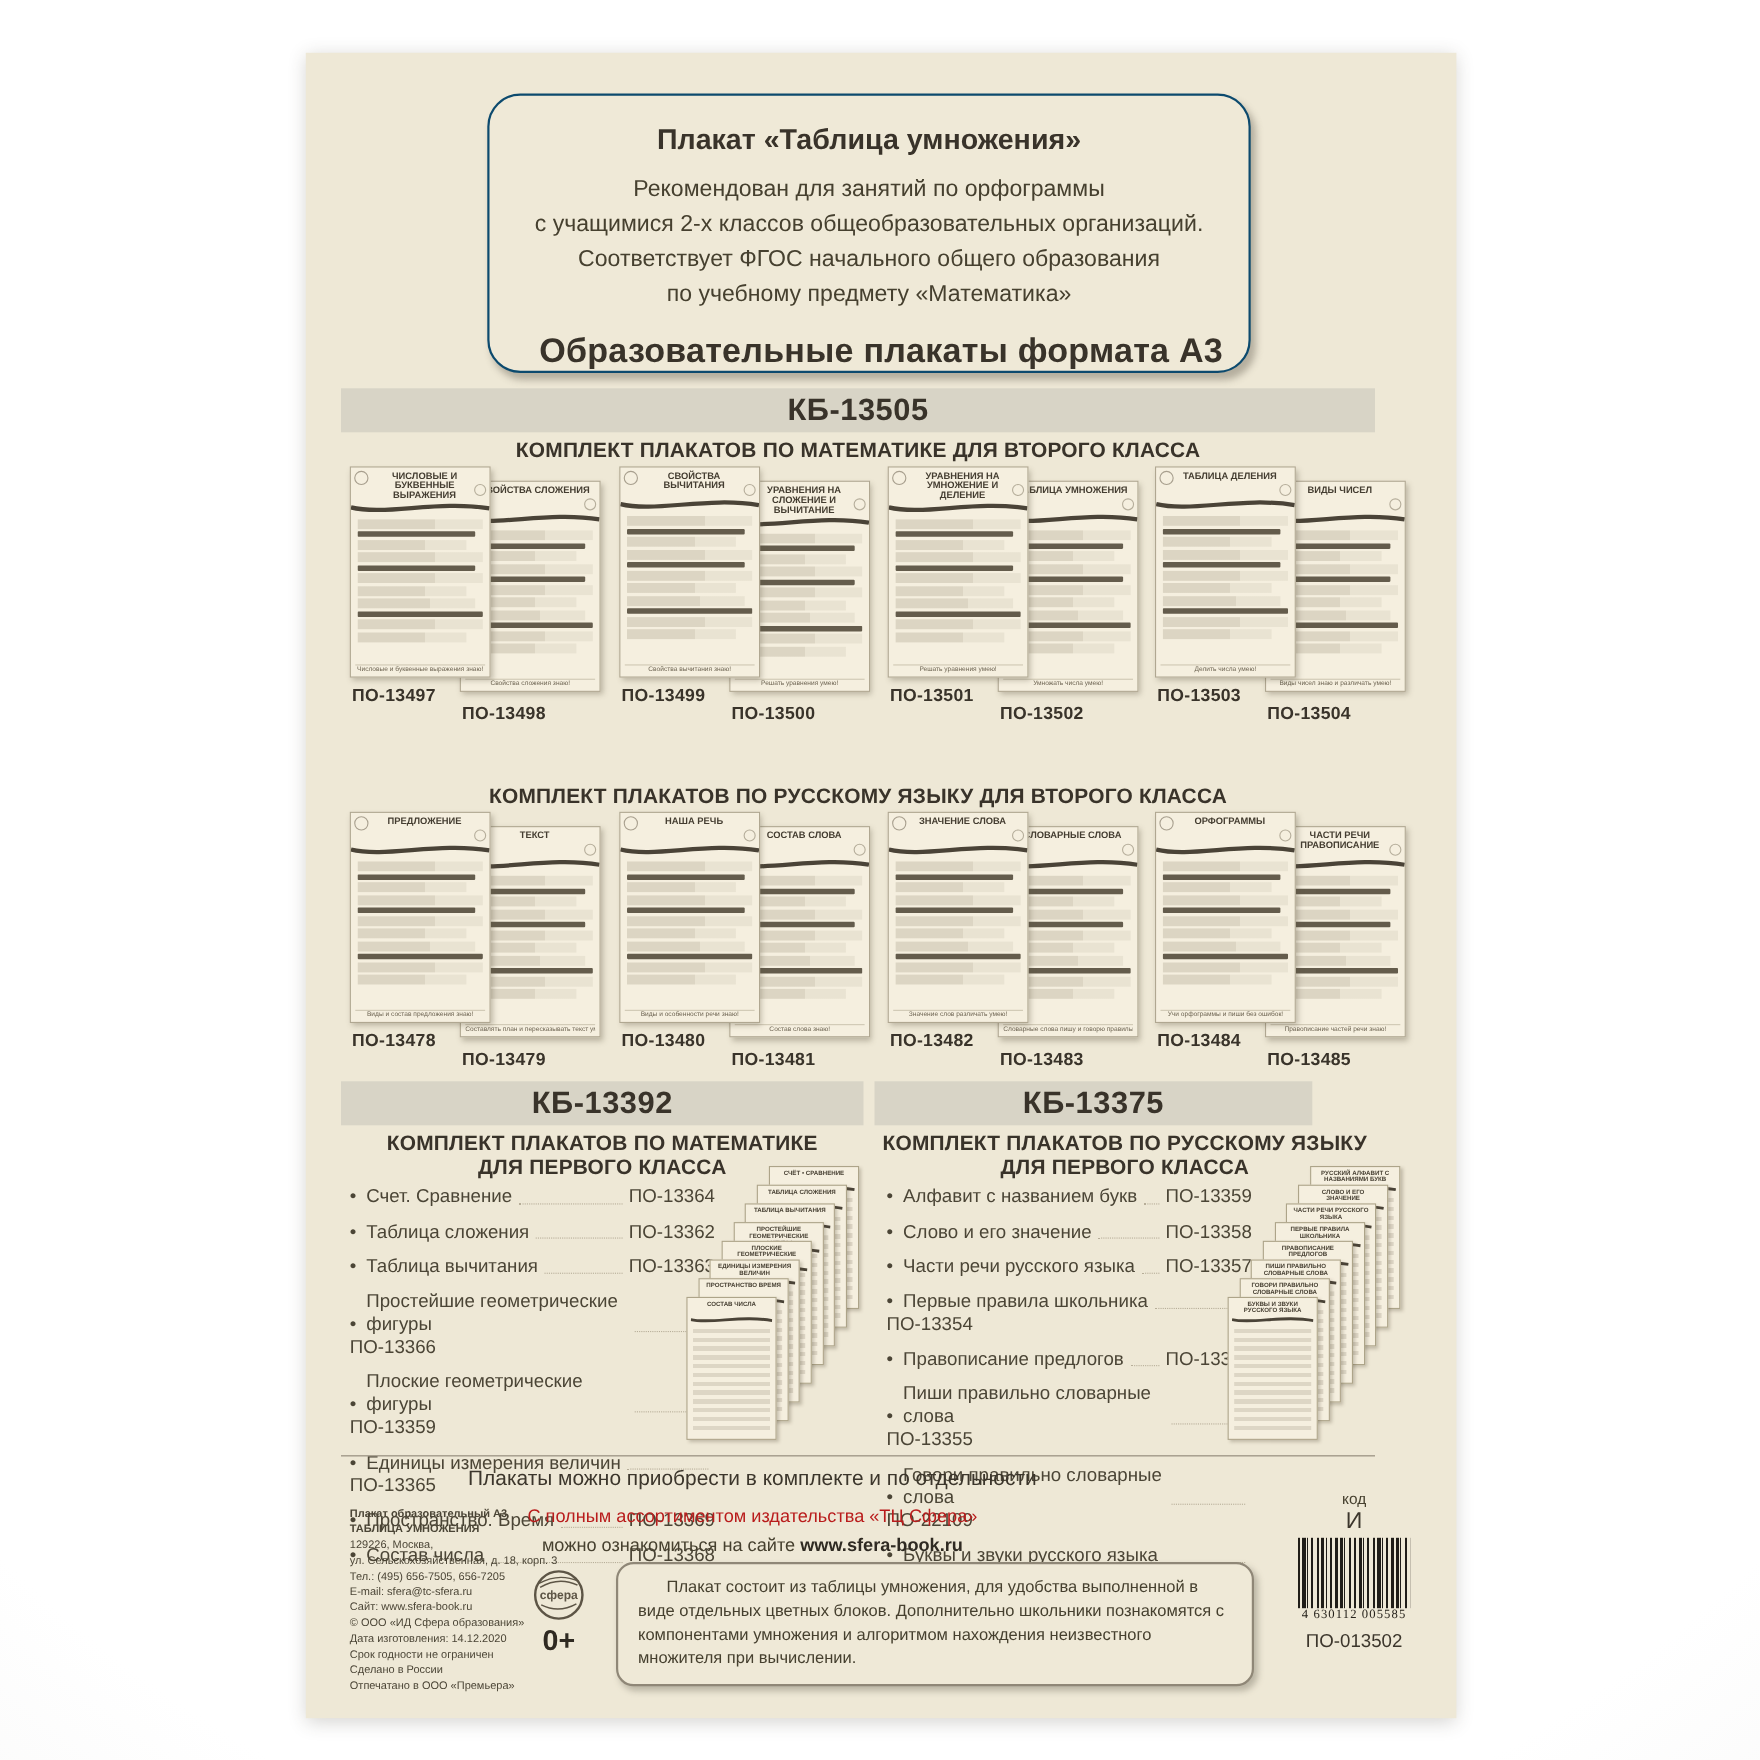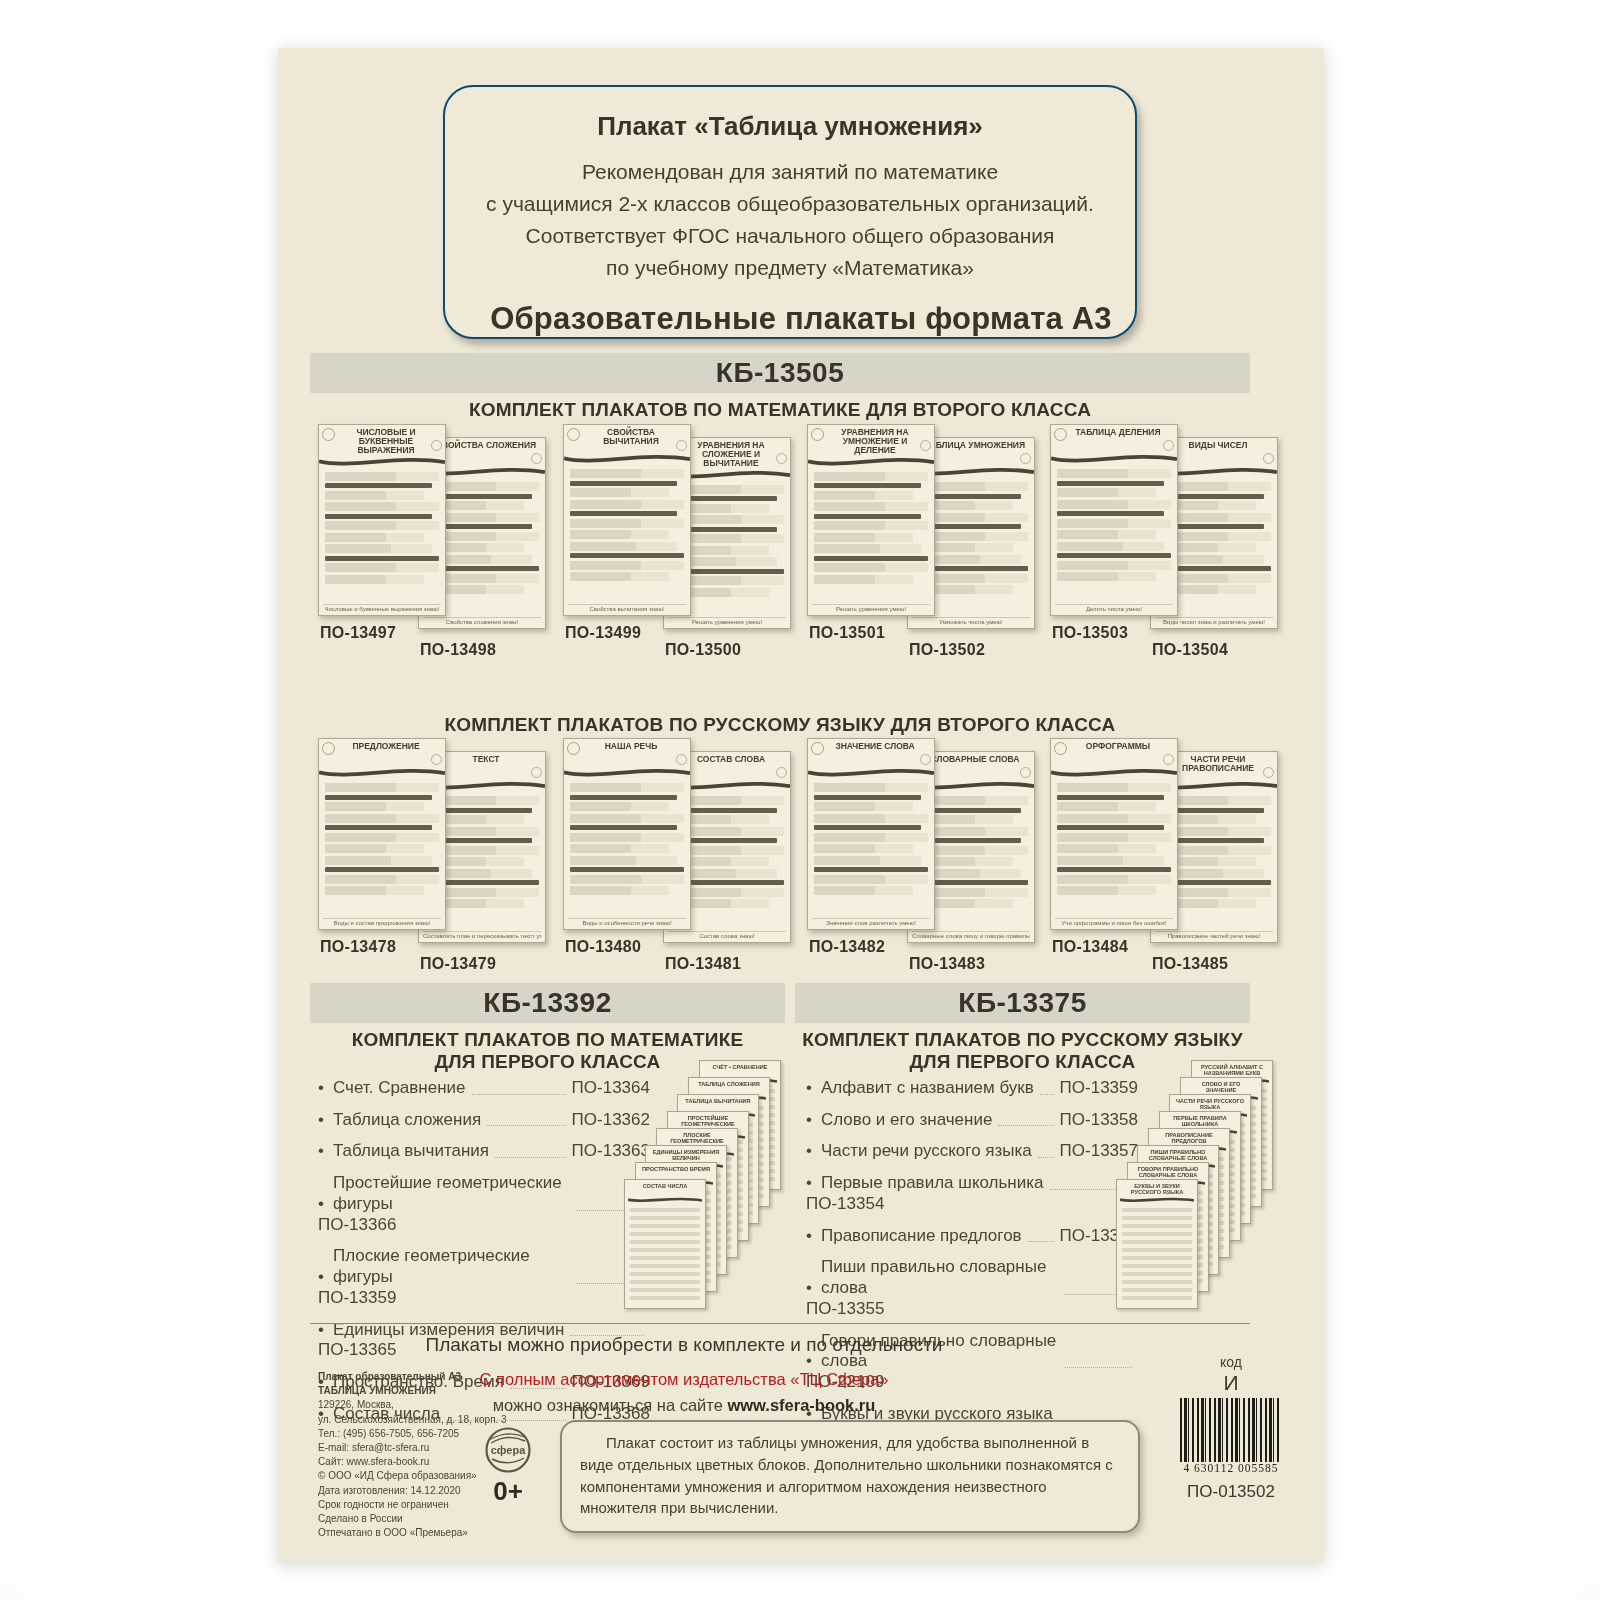--- a/index.html
+++ b/index.html
@@ -124,21 +124,21 @@
   .sku{position:absolute;left:880px;top:1434px;width:146px;text-align:center;
     font-size:17px;color:#3c362c;}
 </style>
 </head>
 <body>
 
 <div class="sheet">
 
   <div class="top-box">
     <div class="top-box-title">Плакат «Таблица умножения»</div>
-    <div class="top-box-line">Рекомендован для занятий по математике</div>
+    <div class="top-box-line">Рекомендован для занятий по орфограммы</div>
     <div class="top-box-line">с учащимися 2-х классов общеобразовательных организаций.</div>
     <div class="top-box-line">Соответствует ФГОС начального общего образования</div>
     <div class="top-box-line">по учебному предмету «Математика»</div>
   </div>
 
   <div class="main-heading">Образовательные плакаты формата А3</div>
 
   <div class="kb-band" style="left:32px;top:305px;width:940px;">КБ-13505</div>
   <div class="kb-sub" style="left:32px;top:351px;width:940px;">КОМПЛЕКТ ПЛАКАТОВ ПО МАТЕМАТИКЕ ДЛЯ ВТОРОГО КЛАССА</div>
   <div class="posters-row" id="postersA" style="top:376px;">
@@ -671,21 +671,21 @@
         <div class="m-title">СОСТАВ ЧИСЛА</div>
         <div class="m-swoosh">
           <svg viewBox="0 0 80 8" preserveAspectRatio="none">
             <path d="M0 3 C 20 8, 50 -2, 80 4" fill="none" stroke="#4a4337" stroke-width="3"></path>
           </svg>
         </div>
         <div class="m-body"></div>
       </div>
     </div>
 
-  <div class="kb-band" style="left:517px;top:935px;width:455px;">КБ-13375</div>
+  <div class="kb-band" style="left:517px;top:935px;width:398px;">КБ-13375</div>
   <div class="kb-sub" style="left:517px;top:981px;width:455px;">
     <div>КОМПЛЕКТ ПЛАКАТОВ ПО РУССКОМУ ЯЗЫКУ</div>
     <div>ДЛЯ ПЕРВОГО КЛАССА</div>
   </div>
   <div class="kit-list" id="listD" style="left:528px;top:1030px;">
       <div class="kit-item">
         <span class="ki-bullet">•</span>
         <span class="ki-label">Алфавит с названием букв</span>
         <span class="ki-leader"></span>
         <span class="ki-code">ПО-13359</span>

